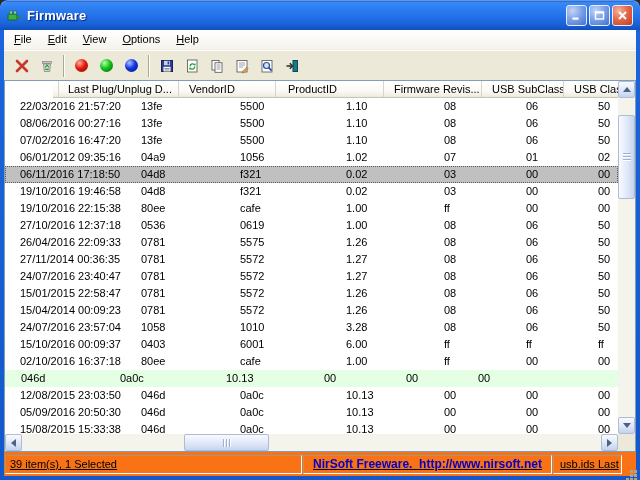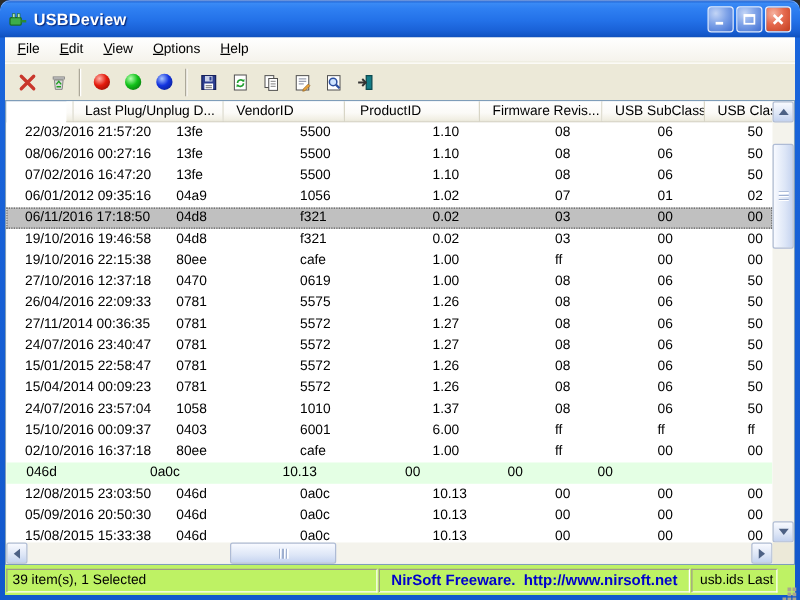--- a/index.html
+++ b/index.html
@@ -81,22 +81,22 @@
   .v-thumb{position:absolute;left:0;top:34px;width:17px;height:84px;border:1px solid #aebbd5;border-radius:2px;
     background:linear-gradient(90deg,#f8faff 0%,#dde6f7 60%,#c6d4f0 100%);}
   .v-thumb .grip{position:absolute;left:4px;top:50%;margin-top:-4px;width:8px;height:8px;
     background:repeating-linear-gradient(180deg,#9fb0d0 0 1px,#ffffff 1px 2px,transparent 2px 3px);}
   .h-thumb{position:absolute;top:0;left:179px;width:85px;height:17px;border:1px solid #aebbd5;border-radius:2px;
     background:linear-gradient(180deg,#f8faff 0%,#dde6f7 60%,#c6d4f0 100%);}
   .h-thumb .grip{position:absolute;top:4px;left:50%;margin-left:-4px;width:8px;height:8px;
     background:repeating-linear-gradient(90deg,#9fb0d0 0 1px,#ffffff 1px 2px,transparent 2px 3px);}
 
   
-  .statusbar{position:absolute;left:0;right:0;bottom:0;height:24px;background:#bef264;
-    display:flex;align-items:center;padding:0 14px 0 0;}
+  .statusbar{position:absolute;left:0;right:0;bottom:0;height:24px;background:#f97316;
+    display:flex;align-items:center;padding:0 14px 0 0;text-decoration:underline;}
   .sp{height:19px;border:1px solid;border-color:#9d9a86 #ffffff #ffffff #9d9a86;
     display:flex;align-items:center;margin-left:1px;overflow:hidden;}
   .sp1{width:297px;padding-left:4px;font-size:11px;color:#000;}
   .sp2{width:249px;justify-content:center;}
   .sp3{flex:1 1 auto;padding-left:6px;font-size:11px;color:#000;}
   .nirsoft{font-size:12px;font-weight:bold;color:#0000cc;white-space:pre;text-align:right;}
   .grip-dots{position:absolute;right:3px;bottom:3px;width:3px;height:3px;background:#a9a590;
     box-shadow:-4px 8px 0 #a9a590,0 8px 0 #a9a590,4px 8px 0 #a9a590,0 4px 0 #a9a590,4px 4px 0 #a9a590,4px 0 0 #a9a590;}
 </style>
 </head>
@@ -104,21 +104,21 @@
 
 <div class="window">
 
   <div class="titlebar">
     <svg class="title-icon" viewBox="0 0 16 16">
       <rect x="2" y="7" width="9" height="6" rx="1" fill="#3dae49" stroke="#1a6b24"></rect>
       <rect x="4" y="4" width="2" height="3" fill="#b8e4bc" stroke="#1a6b24" stroke-width="0.5"></rect>
       <rect x="8" y="4" width="2" height="3" fill="#b8e4bc" stroke="#1a6b24" stroke-width="0.5"></rect>
       <rect x="11" y="9" width="4" height="2" fill="#2b8a36"></rect>
     </svg>
-    <span class="title-text">USBDeview</span>
+    <span class="title-text">Firmware</span>
     <div class="caption-buttons">
       <div class="cap-btn minmax">
         <svg width="11" height="11">
             <rect x="1.5" y="7.5" width="6" height="2.2" fill="#fff"></rect>
           </svg>
       </div>
       <div class="cap-btn minmax">
         <svg width="11" height="11">
             <rect x="1.5" y="2" width="8" height="7" fill="none" stroke="#fff" stroke-width="1.4"></rect>
             <rect x="1.5" y="1.5" width="8" height="2" fill="#fff"></rect>
@@ -298,21 +298,21 @@
             <div class="cell c2">80ee</div>
             <div class="cell c3">cafe</div>
             <div class="cell c4">1.00</div>
             <div class="cell c5">ff</div>
             <div class="cell c6">00</div>
             <div class="cell c7">00</div>
           </div>
           <div class="lv-row">
             <div class="cell c0"></div>
             <div class="cell c1">27/10/2016 12:37:18</div>
-            <div class="cell c2">0470</div>
+            <div class="cell c2">0536</div>
             <div class="cell c3">0619</div>
             <div class="cell c4">1.00</div>
             <div class="cell c5">08</div>
             <div class="cell c6">06</div>
             <div class="cell c7">50</div>
           </div>
           <div class="lv-row">
             <div class="cell c0"></div>
             <div class="cell c1">26/04/2016 22:09:33</div>
             <div class="cell c2">0781</div>
@@ -360,21 +360,21 @@
             <div class="cell c4">1.26</div>
             <div class="cell c5">08</div>
             <div class="cell c6">06</div>
             <div class="cell c7">50</div>
           </div>
           <div class="lv-row">
             <div class="cell c0"></div>
             <div class="cell c1">24/07/2016 23:57:04</div>
             <div class="cell c2">1058</div>
             <div class="cell c3">1010</div>
-            <div class="cell c4">1.37</div>
+            <div class="cell c4">3.28</div>
             <div class="cell c5">08</div>
             <div class="cell c6">06</div>
             <div class="cell c7">50</div>
           </div>
           <div class="lv-row">
             <div class="cell c0"></div>
             <div class="cell c1">15/10/2016 00:09:37</div>
             <div class="cell c2">0403</div>
             <div class="cell c3">6001</div>
             <div class="cell c4">6.00</div>

